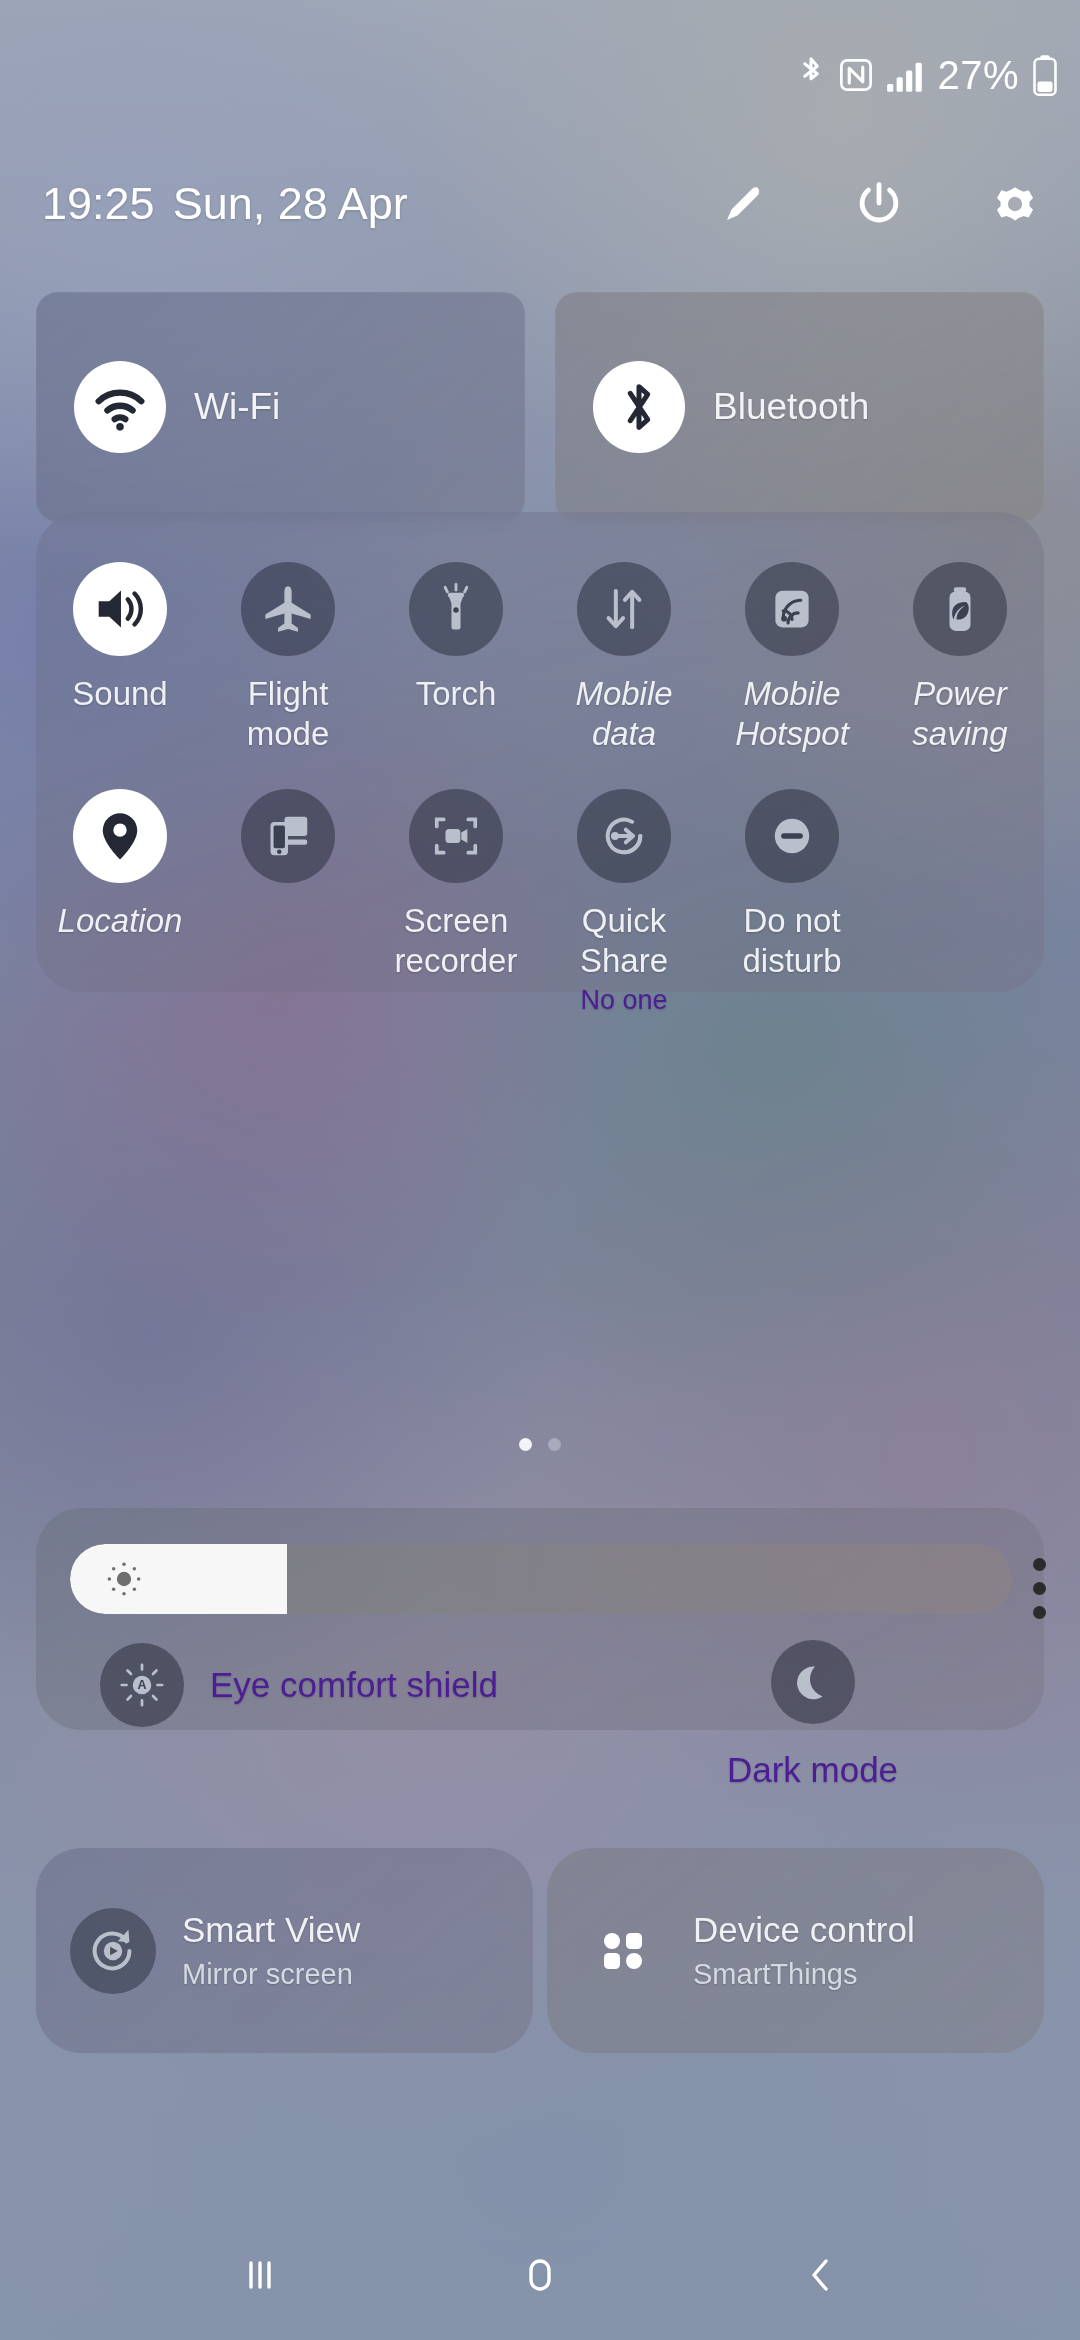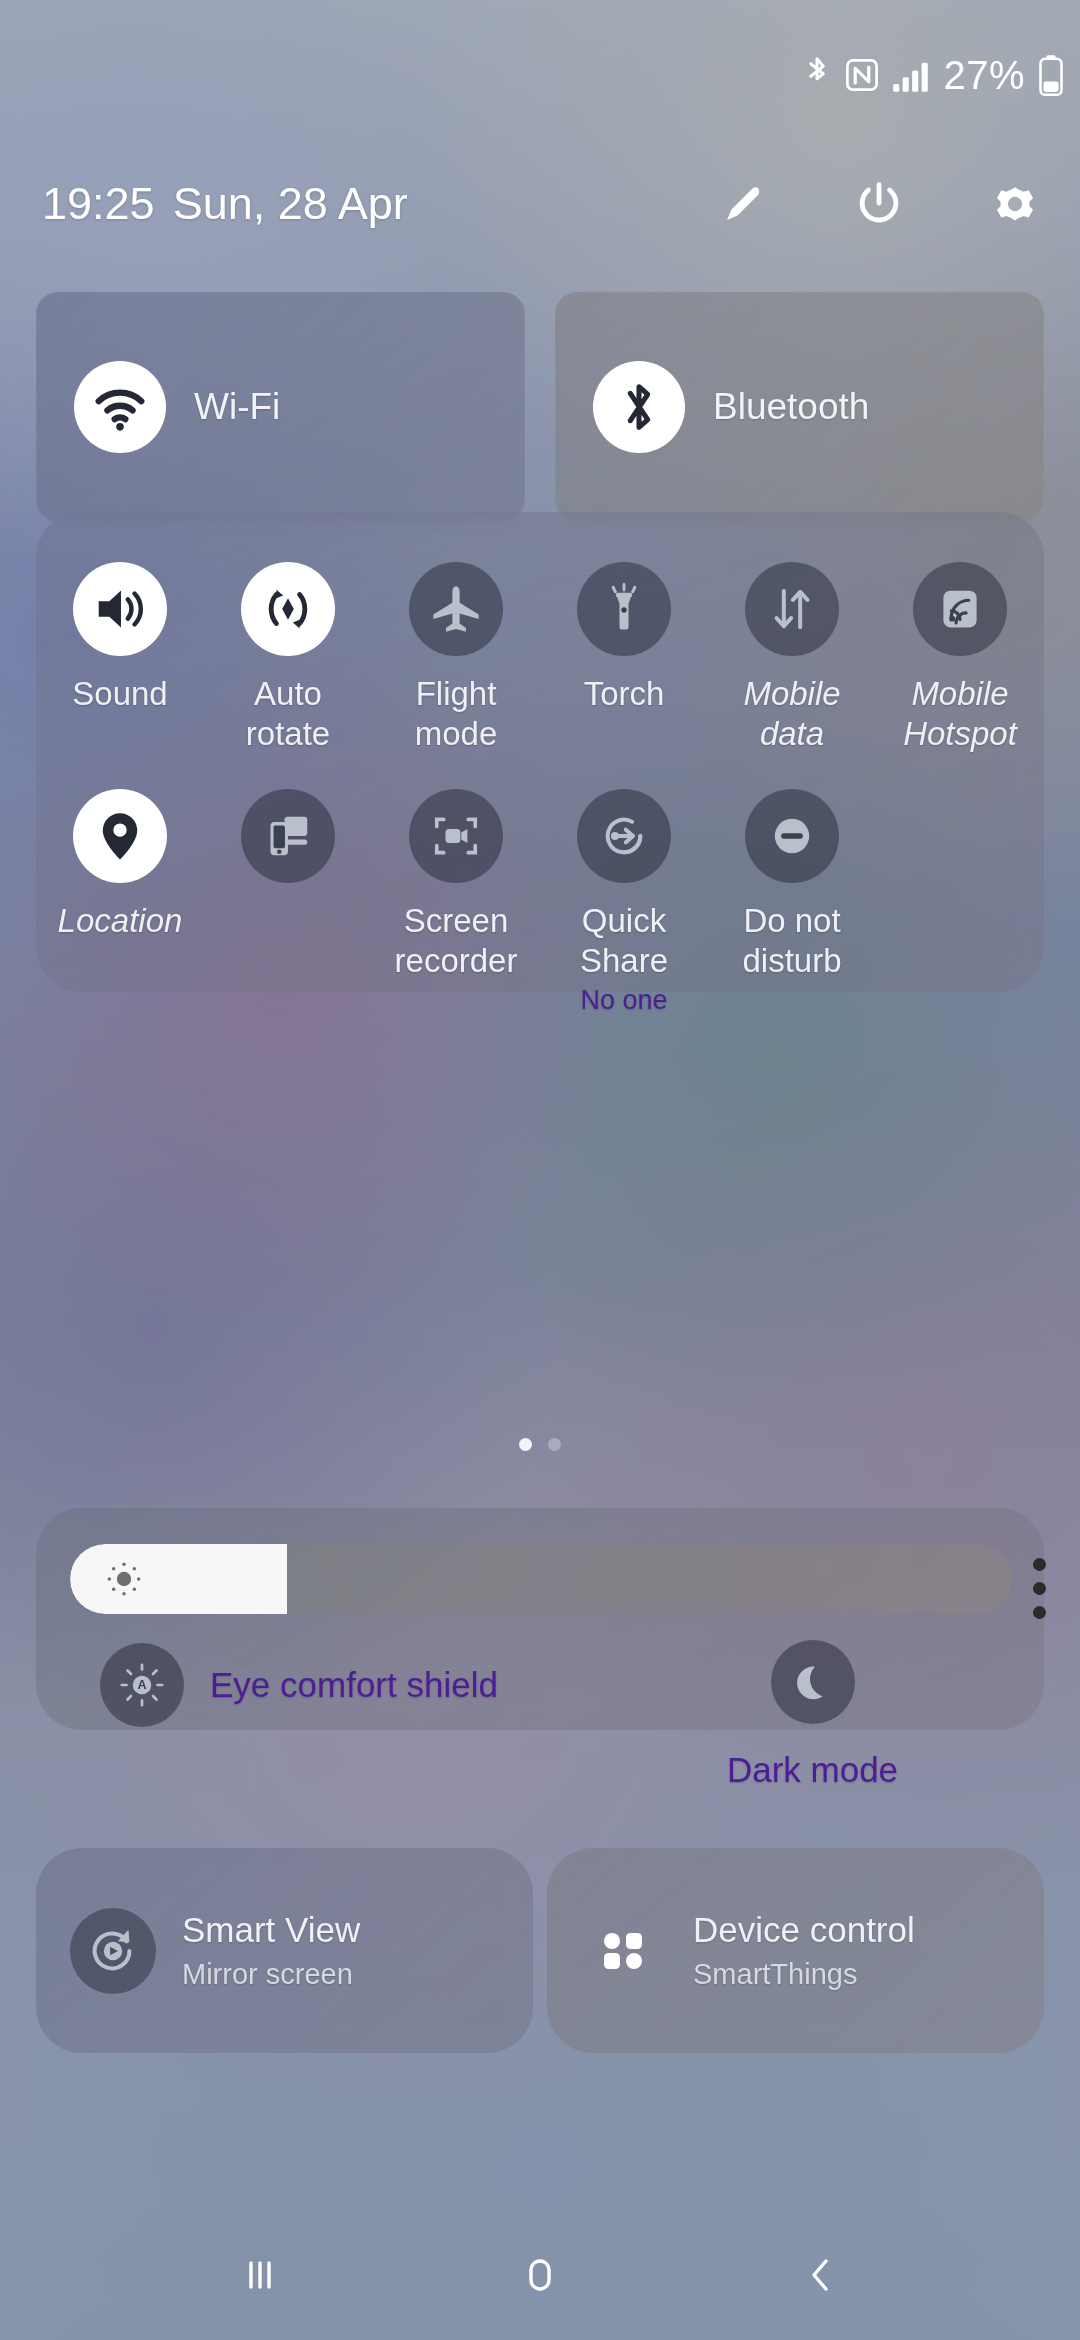--- a/index.html
+++ b/index.html
@@ -30,21 +30,21 @@
       linear-gradient(180deg,#a6adba 0%, #8e96ae 18%, #77809e 38%, #7b8096 55%, #8a8fa4 72%, #8a94ab 85%, #8794ab 100%);
     filter:blur(0px);
   }
 
   #panel { position:absolute; inset:0; }
 
   
   .statusbar {
     position:absolute; top:0; left:0; right:0; height:150px;
     display:flex; align-items:center; justify-content:flex-end;
-    padding-right:16px; gap:13px;
+    padding-right:22px; gap:13px;
   }
   .sb-icon { display:flex; align-items:center; }
   .sb-batt-text {
     color:#fff; font-size:40px; letter-spacing:0.5px;
     font-family:"Liberation Sans", sans-serif;
   }
 
   
   .header {
     position:absolute; top:168px; left:0; right:0; height:72px;
@@ -290,33 +290,20 @@
       <div class="tile-ico on">
         <svg width="62" height="62" viewBox="0 0 64 64">
           <path d="M10 24 L21 24 L33 13 L33 51 L21 40 L10 40 Z" fill="#232834"></path>
           <path d="M40 22 a15 15 0 0 1 0 20" fill="none" stroke="#232834" stroke-width="4.6" stroke-linecap="round"></path>
           <path d="M47 16 a23 23 0 0 1 0 32" fill="none" stroke="#232834" stroke-width="4.6" stroke-linecap="round"></path>
         </svg>
       </div>
       <span class="tile-label">Sound</span>
     </div>
 
-    <div class="tile tile-row1">
-      <div class="tile-ico on">
-        <svg width="62" height="62" viewBox="0 0 64 64">
-          <path d="M20 17 a20 22 0 0 0 0 30" fill="none" stroke="#232834" stroke-width="5" stroke-linecap="round"></path>
-          <path d="M44 47 a20 22 0 0 0 0 -30" fill="none" stroke="#232834" stroke-width="5" stroke-linecap="round"></path>
-          <path d="M20 12 L20 21 L27 18 Z" fill="#232834"></path>
-          <path d="M44 52 L44 43 L37 46 Z" fill="#232834"></path>
-          <path d="M32 21 L38 32 L32 43 L26 32 Z" fill="#232834"></path>
-        </svg>
-      </div>
-      <span class="tile-label">Auto
-rotate</span>
-    </div>
 
     <div class="tile tile-row1">
       <div class="tile-ico off">
         <svg width="58" height="58" viewBox="0 0 64 64">
           <path d="M32 7 c2.6 0 4 2.6 4 6 L36 25 L57 38 L57 43 L36 37 L36 48 L43 53 L43 57 L32 54 L21 57 L21 53 L28 48 L28 37 L7 43 L7 38 L28 25 L28 13 C28 9.6 29.4 7 32 7 Z" fill="#b9bfcb"></path>
         </svg>
       </div>
       <span class="tile-label">Flight
 mode</span>
     </div>
@@ -361,20 +348,31 @@
             <path d="M22 33.5 a11.5 11.5 0 0 1 11.5 11.5" transform="rotate(-90 32 38)"></path>
             <path d="M22 34 a10 10 0 0 1 10 10"></path>
           </g>
           <circle cx="23" cy="43" r="3.3" fill="#3b4150"></circle>
         </svg>
       </div>
       <span class="tile-label">Mobile
 Hotspot</span>
     </div>
 
+    <div class="tile tile-row2">
+      <div class="tile-ico off">
+        <svg width="56" height="56" viewBox="0 0 64 64">
+          <rect x="25" y="7" width="14" height="6" rx="2.4" fill="#b9bfcb"></rect>
+          <rect x="20" y="12" width="24" height="45" rx="7" fill="#b9bfcb"></rect>
+          <path d="M38 24 c-11 0 -15 6 -15 13 c0 4 2 7 2 7 s1 -12 13 -16 c-8 5 -10 11 -10 16 c9 1 14 -6 14 -13 c0 -4 -2 -7 -4 -7 z" fill="#3b4150"></path>
+        </svg>
+      </div>
+      <span class="tile-label">Power
+saving</span>
+    </div>
 
     <div class="tile tile-row2">
       <div class="tile-ico on">
         <svg width="58" height="58" viewBox="0 0 64 64">
           <path d="M32 7 C21.5 7 13 15.5 13 26 C13 39.5 32 58 32 58 C32 58 51 39.5 51 26 C51 15.5 42.5 7 32 7 Z" fill="#232834"></path>
           <circle cx="32" cy="25.5" r="7.4" fill="#ffffff"></circle>
         </svg>
       </div>
       <span class="tile-label">Location</span>
     </div>

